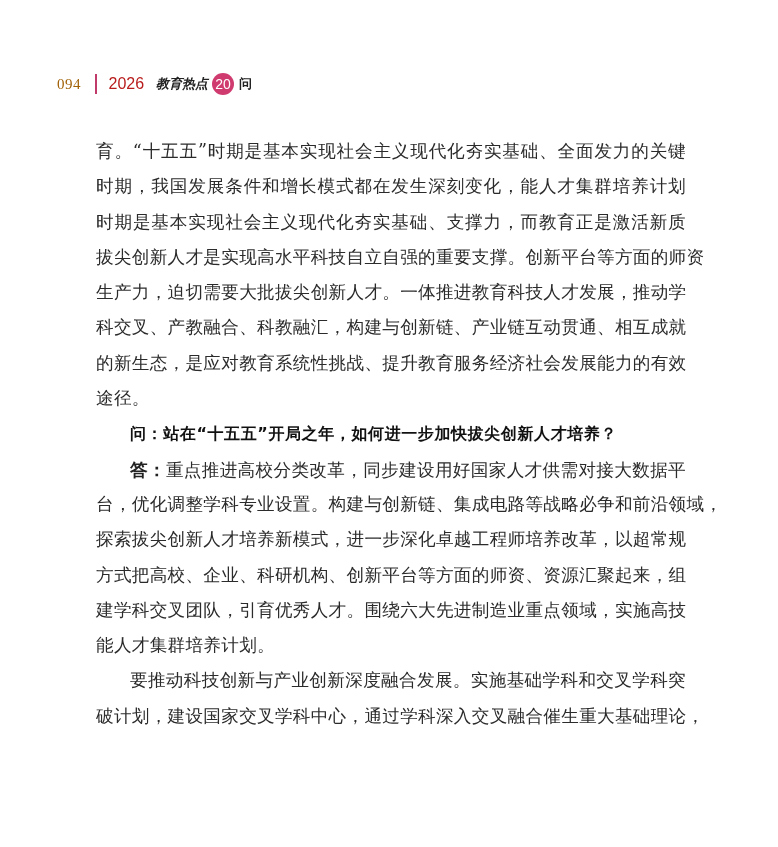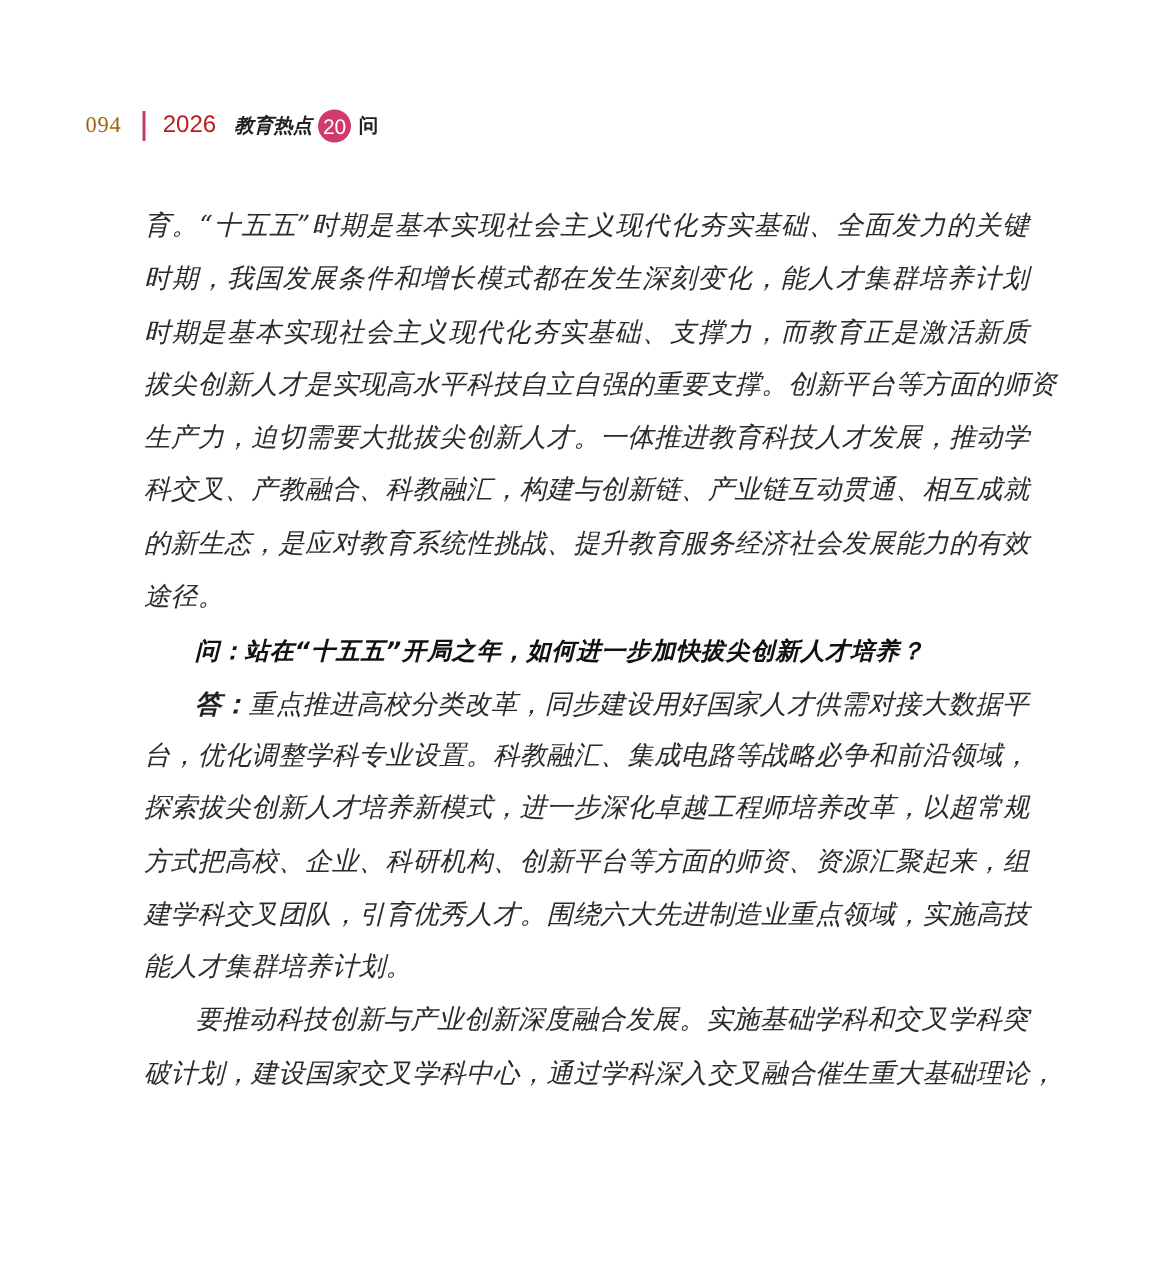--- a/index.html
+++ b/index.html
@@ -31,21 +31,21 @@
     background: #d03b6f; color: #fff;
     font-family: "Liberation Sans", "DejaVu Sans", sans-serif;
     font-size: 14px; display: flex; align-items: center; justify-content: center;
     margin-right: 5px;
   }
   .book-suffix {
     font-family: "DejaVu Sans", "Liberation Sans", sans-serif;
     font-size: 13px; font-weight: bold; color: #222;
   }
   .content {
-    position: absolute; left: 96px; top: 134px; width: 590px; font-style: italic;
+    position: absolute; left: 96px; top: 134px; width: 590px;
   }
   .line {
     height: 35.3px; line-height: 35.3px; font-size: 17.6px; white-space: nowrap;
     text-align: justify; text-align-last: justify; letter-spacing: 0.3px;
     color: #2b2b2b;
   }
   .line.last { text-align-last: left; }
   .line.indent { padding-left: 34px; }
   .question {
     font-weight: bold; color: #111;
@@ -78,21 +78,21 @@
     <div class="line">的新生态，是应对教育系统性挑战、提升教育服务经济社会发展能力的有效</div>
     <div class="line last">途径。</div>
   </div>
 
   <div class="line indent question">问：站在“十五五”开局之年，如何进一步加快拔尖创新人才培养？</div>
 
   <div>
     <div class="line indent">
       <span class="answer-label">答：</span><span>重点推进高校分类改革，同步建设用好国家人才供需对接大数据平</span>
     </div>
-    <div class="line">台，优化调整学科专业设置。科教融汇、集成电路等战略必争和前沿领域，</div>
+    <div class="line">台，优化调整学科专业设置。构建与创新链、集成电路等战略必争和前沿领域，</div>
     <div class="line">探索拔尖创新人才培养新模式，进一步深化卓越工程师培养改革，以超常规</div>
     <div class="line">方式把高校、企业、科研机构、创新平台等方面的师资、资源汇聚起来，组</div>
     <div class="line">建学科交叉团队，引育优秀人才。围绕六大先进制造业重点领域，实施高技</div>
     <div class="line last">能人才集群培养计划。</div>
   </div>
 
   <div>
     <div class="line indent">要推动科技创新与产业创新深度融合发展。实施基础学科和交叉学科突</div>
     <div class="line">破计划，建设国家交叉学科中心，通过学科深入交叉融合催生重大基础理论，</div>
   </div>

